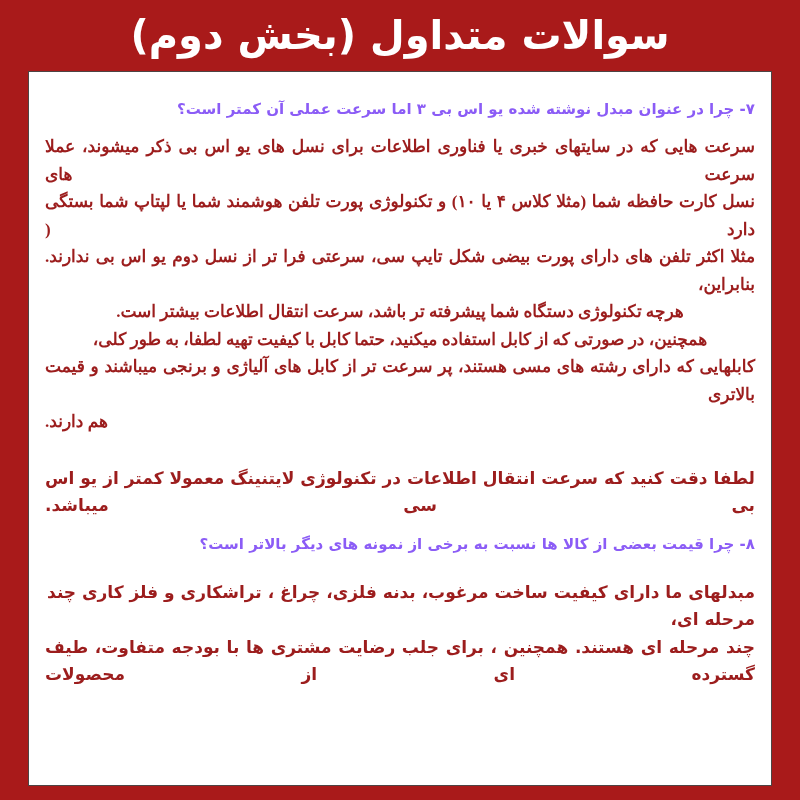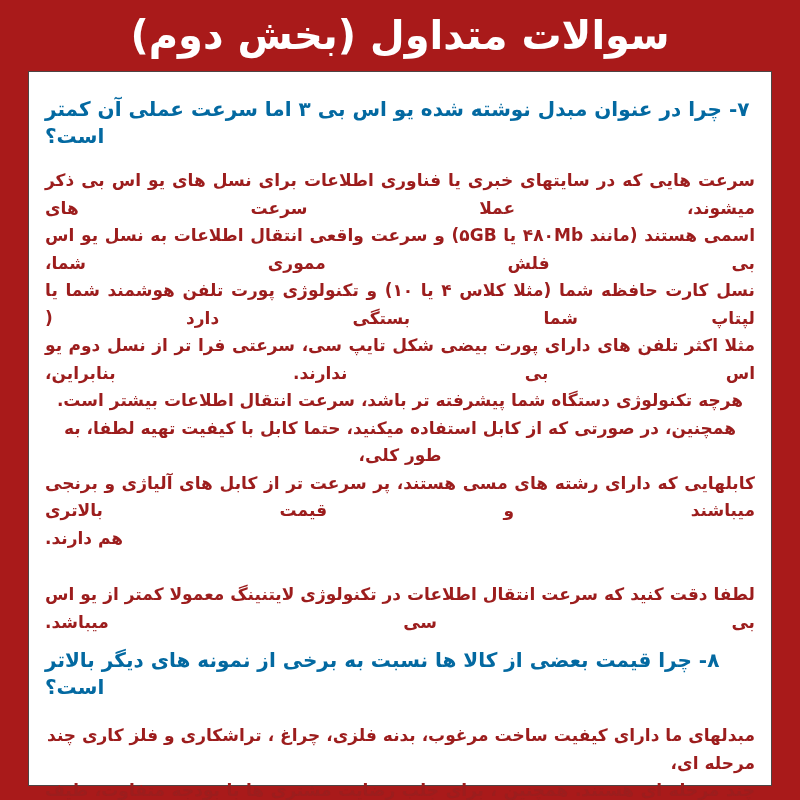--- a/index.html
+++ b/index.html
@@ -27,58 +27,57 @@
     left:28px;top:71px;
     width:744px;height:715px;
     background:#ffffff;
     border:1px solid #4e4444;
     box-sizing:border-box;
     padding:24px 16px 0 16px;
   }
   .q-heading{
     margin:0;
     direction:rtl;
-    text-align:left;
-    color:#0369a1;
-    font-size:20px;
+    text-align:right;
+    color:#8b5cf6;
+    font-size:15px;
     line-height:27px;
     font-weight:700;
   }
   .para{margin:0;}
   .line{
     direction:rtl;
     color:#9c1d1d;
     font-size:17px;
     line-height:27.5px;
     font-weight:700;
     text-align:justify;
     text-align-last:justify;
   }
   .line.c{text-align:center;text-align-last:center;}
   .line.l{text-align:center;text-align-last:left;}
   .line.r{text-align:right;text-align-last:right;}
-  .mt-para{margin-top:17px;}
+  .mt-para{margin-top:10px;font-family:Liberation Serif, serif;}
   .mt-note{margin-top:29px;}
   .mt-h8{margin-top:11px;}
   .mt-para2{margin-top:21px;}
 </style>
 </head>
 <body>
 
 <div class="page">
 
   <h1 class="title">سوالات متداول (بخش دوم)</h1>
 
   <div class="sheet">
 
     <h2 class="q-heading">۷- چرا در عنوان مبدل نوشته شده یو اس بی ۳ اما سرعت عملی آن کمتر است؟</h2>
 
     <div class="para mt-para">
       <div class="line">سرعت هایی که در سایتهای خبری یا فناوری اطلاعات برای نسل های یو اس بی ذکر میشوند، عملا سرعت های</div>
-      <div class="line">اسمی هستند (مانند ۴۸۰Mb یا ۵GB) و سرعت واقعی انتقال اطلاعات به نسل یو اس بی فلش مموری شما،</div>
       <div class="line">نسل کارت حافظه شما (مثلا کلاس ۴ یا ۱۰) و تکنولوژی پورت تلفن هوشمند شما یا لپتاپ شما بستگی دارد (</div>
       <div class="line">مثلا اکثر تلفن های دارای پورت بیضی شکل تایپ سی، سرعتی فرا تر از نسل دوم یو اس بی ندارند. بنابراین،</div>
       <div class="line c">هرچه تکنولوژی دستگاه شما پیشرفته تر باشد، سرعت انتقال اطلاعات بیشتر است.</div>
       <div class="line c">همچنین، در صورتی که از کابل استفاده میکنید، حتما کابل با کیفیت  تهیه لطفا، به طور کلی،</div>
       <div class="line">کابلهایی که دارای رشته های مسی هستند، پر سرعت تر از کابل های آلیاژی و برنجی میباشند و قیمت بالاتری</div>
       <div class="line l">هم دارند.</div>
     </div>
 
     <div class="line mt-note">لطفا دقت کنید که سرعت انتقال اطلاعات در تکنولوژی لایتنینگ معمولا کمتر از یو اس بی سی میباشد.</div>
 

